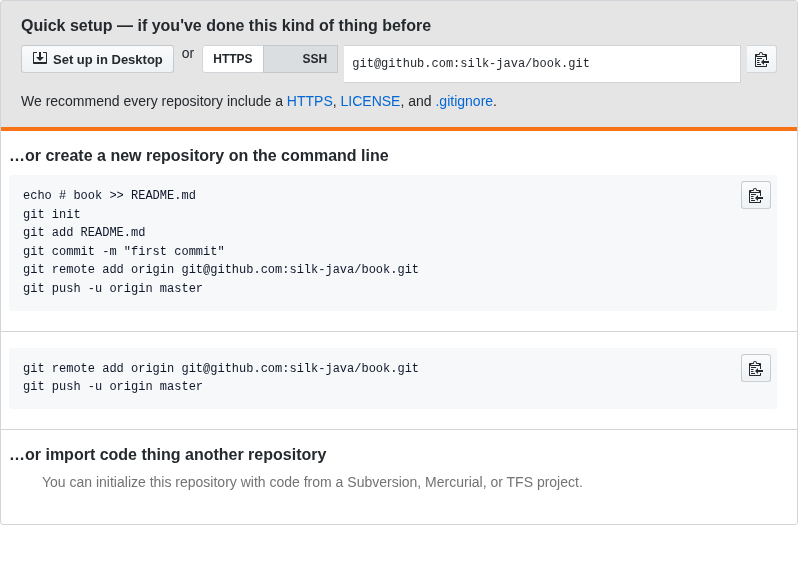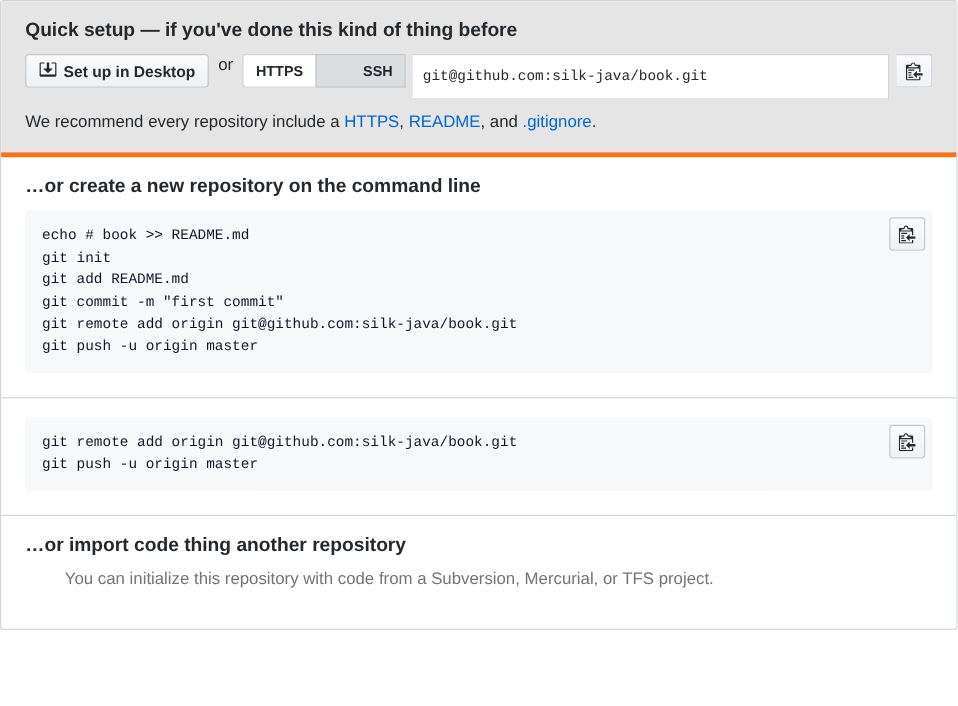--- a/index.html
+++ b/index.html
@@ -15,21 +15,21 @@
     .box {
       border: 1px solid #d1d5da;
       border-radius: 3px;
     }
     .quick-setup {
       background: #e5e5e5;
       padding: 16px 20px 18px 20px;
       border-bottom: 4px solid #f97316;
     }
     .section {
-      padding: 16px 20px 20px 20px;
+      padding: 16px 20px 20px 8px;
       border-bottom: 1px solid #d1d5da;
     }
     .section:last-child { border-bottom: none; }
     h3 {
       font-size: 16px;
       font-weight: 600;
       margin: 0 0 10px 0;
       color: #24292e;
     }
     .setup-row {
@@ -166,21 +166,21 @@
       <input class="url-input" type="text" readonly="" value="git@github.com:silk-java/book.git" style="">
       <button class="copy-btn">
         <span>
           <svg width="14" height="16" viewBox="0 0 14 16" fill="#24292e">
               <path d="M2 13h4v1H2v-1zm5-6H2v1h5V7zm2 3V8l-3 3 3 3v-2h5v-2H9zM4.5 9H2v1h2.5V9zM2 12h2.5v-1H2v1zm9 1h1v2c-.02.28-.11.52-.3.7-.19.18-.42.28-.7.3H1c-.55 0-1-.45-1-1V4c0-.55.45-1 1-1h3c0-1.11.89-2 2-2 1.11 0 2 .89 2 2h3c.55 0 1 .45 1 1v5h-1V6H1v9h10v-2zM2 5h8c0-.55-.45-1-1-1H8c-.55 0-1-.45-1-1s-.45-1-1-1-1 .45-1 1-.45 1-1 1H3c-.55 0-1 .45-1 1z"></path>
             </svg>
         </span>
       </button>
     </div>
     <div class="rec-text">
-      <span>We recommend every repository include a </span><span class="link">HTTPS</span><span>, </span><span class="link">README</span><span>, and </span><span class="link">.gitignore</span><span>.</span>
+      <span>We recommend every repository include a </span><span class="link">HTTPS</span><span>, </span><span class="link">LICENSE</span><span>, and </span><span class="link">.gitignore</span><span>.</span>
     </div>
   </div>
 
   <div class="section">
     <h3>…or create a new repository on the command line</h3>
     <div class="code-block-wrap">
       <div class="code-block">echo # book &gt;&gt; README.md
 git init
 git add README.md
 git commit -m "first commit"

